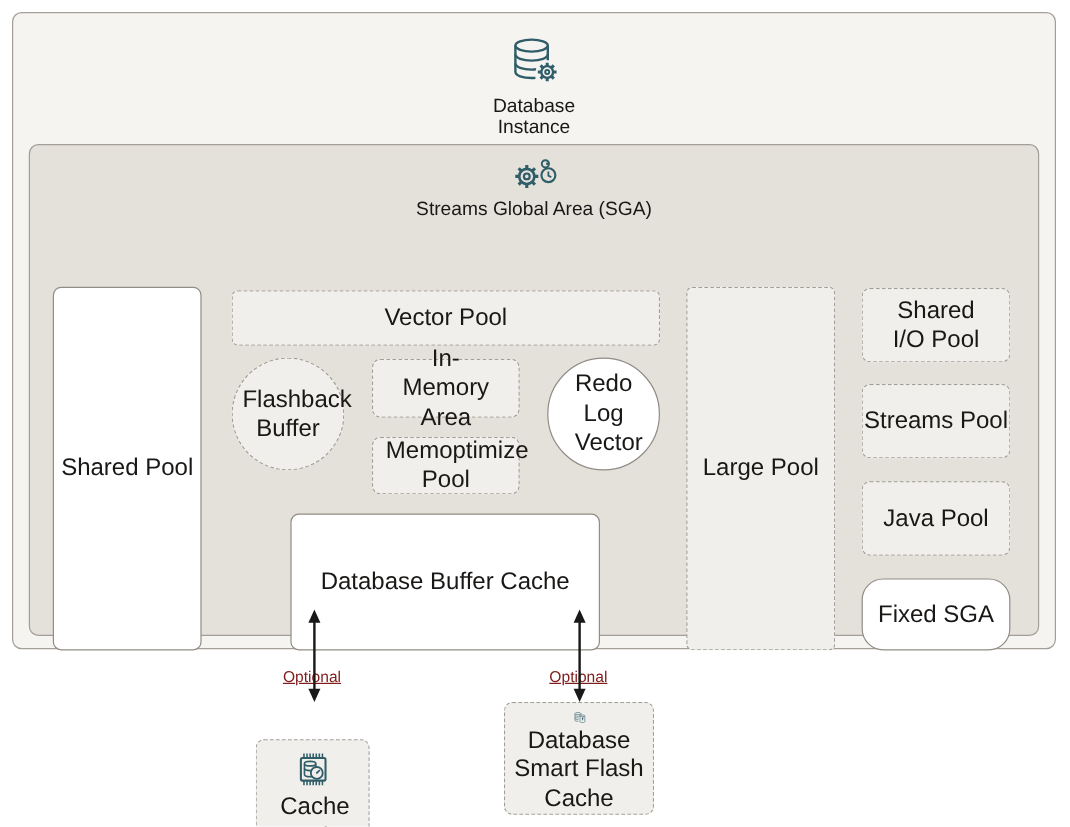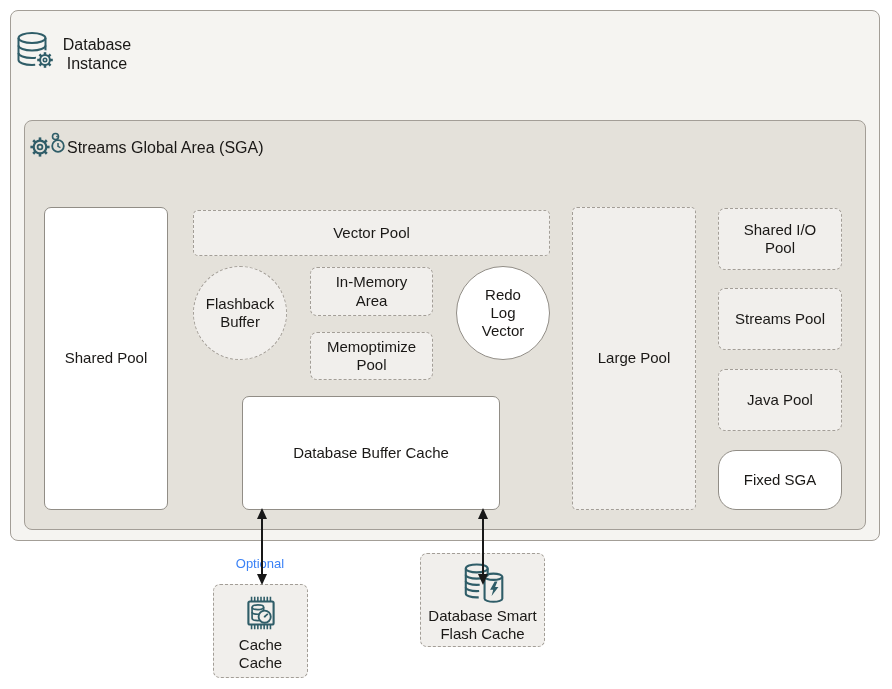--- a/index.html
+++ b/index.html
@@ -24,29 +24,29 @@
     border-radius:8px;
   }
   .sga{
     position:absolute;left:13px;top:109px;width:842px;height:410px;
     background:var(--sga-bg);
     border:1px solid var(--border-dashed);
     border-radius:8px;
   }
   .hdr{
     position:absolute;left:0;right:0;
-    display:flex;align-items:center;
+    display:flex;flex-direction:column;align-items:center;
     text-align:center;
   }
   .hdr-label{font-size:16px;line-height:1.15;margin-top:5px;}
 
   .node{
     position:absolute;
     display:flex;align-items:center;justify-content:center;
-    text-align:center;font-size:15px;line-height:1.22;
+    text-align:center;font-size:20px;line-height:1.22;margin-top:32px;
   }
   .dashed{
     background:var(--node-fill);
     border:1px dashed var(--border-dashed);
     border-radius:7px;
   }
   .solid{
     background:#ffffff;
     border:1px solid var(--border-solid);
     border-radius:7px;
@@ -54,21 +54,21 @@
   .circle{border-radius:50%;}
 
   .cache-node{
     flex-direction:column;justify-content:flex-start;
     padding-top:7px;
   }
   .cache-node .lbl{margin-top:2px;}
 
   .optional{
     position:absolute;width:100px;text-align:center;
-    font-size:13px;color:#3b82f6;
+    font-size:13px;color:#7f1d1d;text-decoration:underline;
   }
   .arrows{
     position:absolute;left:0;top:0;width:892px;height:689px;
     pointer-events:none;z-index:5;
   }
   svg.icon{display:block;}
 </style>
 </head>
 <body>
 

